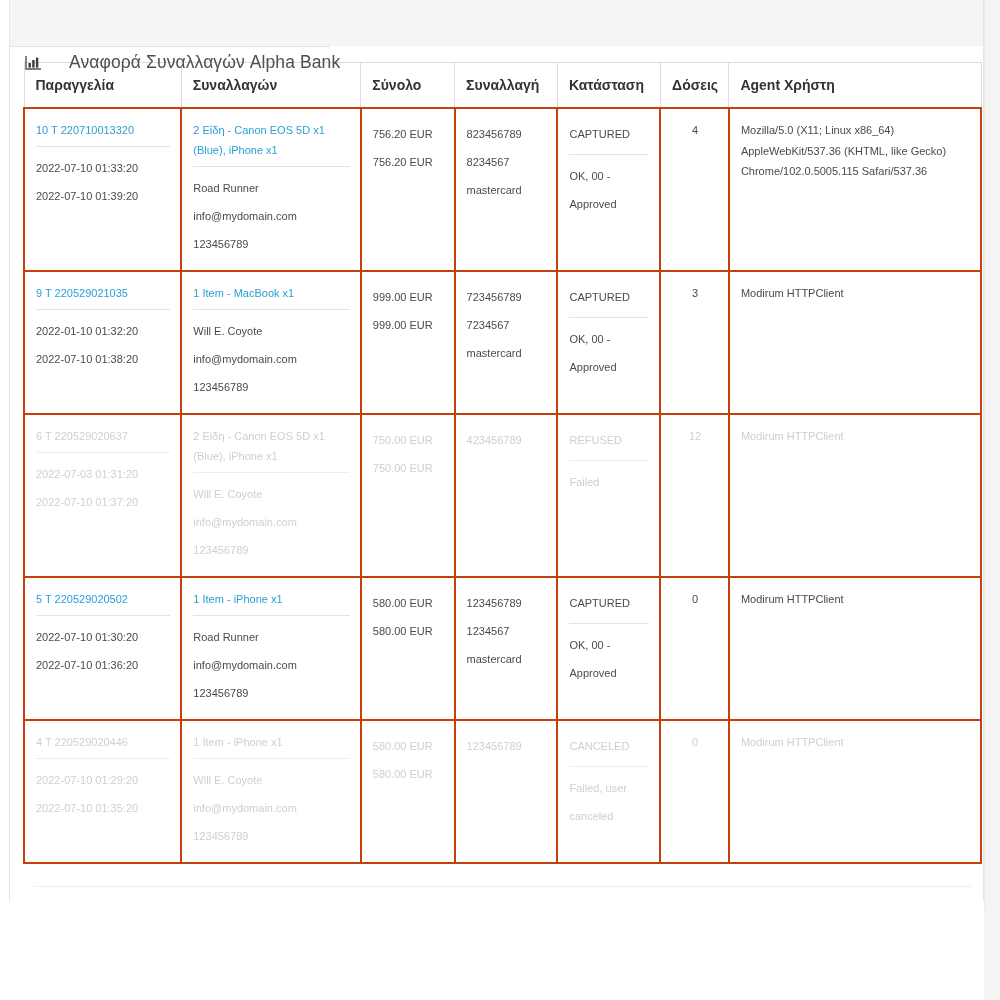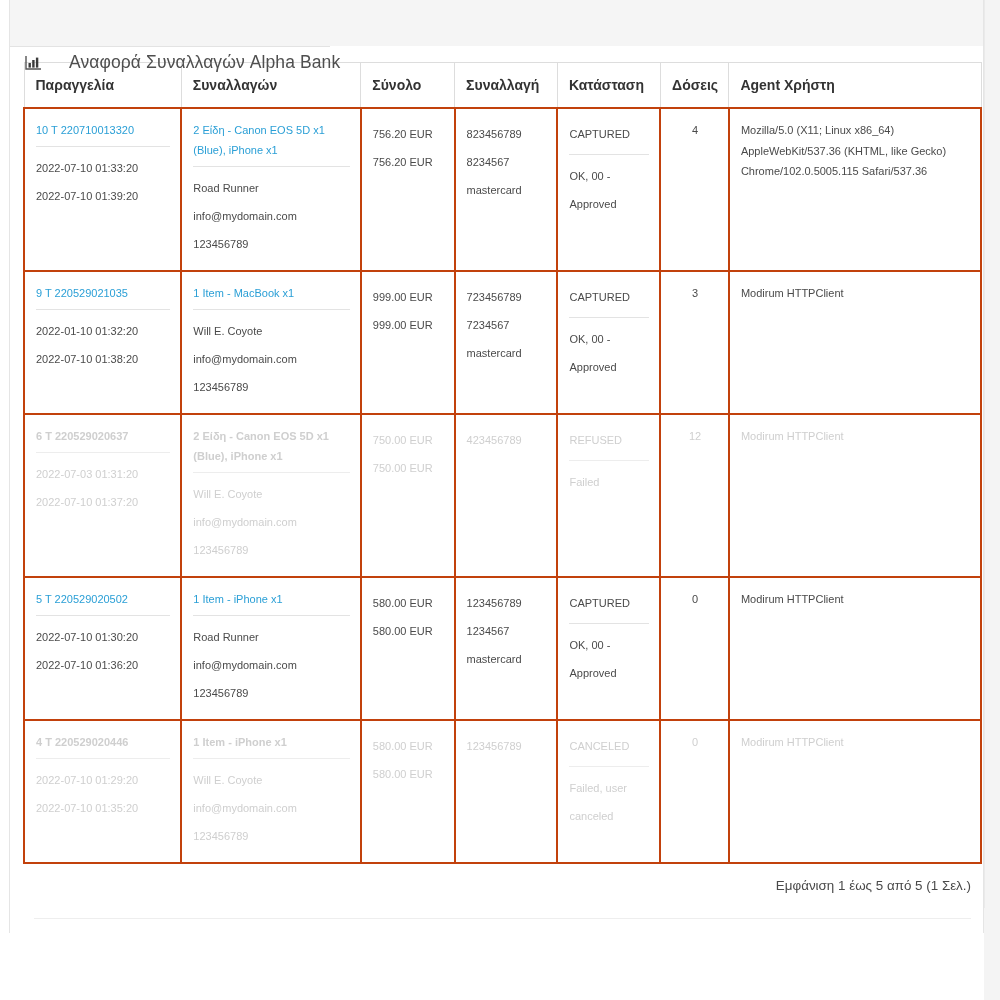--- a/index.html
+++ b/index.html
@@ -150,21 +150,21 @@
     border: 0;
     border-top: 1px solid #e3e3e3;
     margin: 6px 0 7px 0;
     height: 0;
   }
 
   .sub-line { display: block; line-height: 28px; }
 
   
   tr.muted td { color: #cfcfcf; }
-  tr.muted td .cell-link { color: #cfcfcf; font-weight: bold; }
+  tr.muted td .cell-link { color: #cfcfcf; }
   tr.muted td .divider { border-top-color: #ededed; }
 
   
   .table-footer {
     padding: 12px 11px 0 11px;
     text-align: right;
     font-size: 13.4px;
     color: #4a4a4a;
     line-height: 20px;
   }
@@ -375,19 +375,18 @@
                 <span class="sub-line">CANCELED</span>
                 <hr class="divider">
                 <span class="sub-line">Failed, user canceled</span>
               </td>
               <td class="num">0</td>
               <td>Modirum HTTPClient</td>
             </tr>
           </tbody>
       </table>
 
-      <div class="table-footer">Εμφάνιση 1 έως 5 από 5 (1 Σελ.)</div>
 
       <hr class="bottom-rule">
       <div class="panel-tail"></div>
     </div>
   </div>
 </div>
 
 </body></html>

